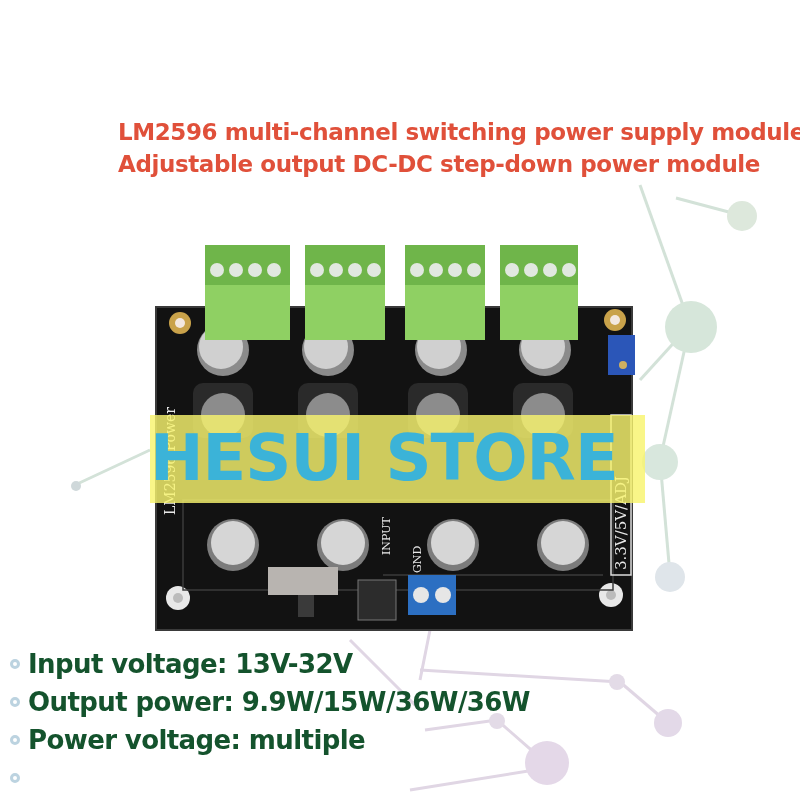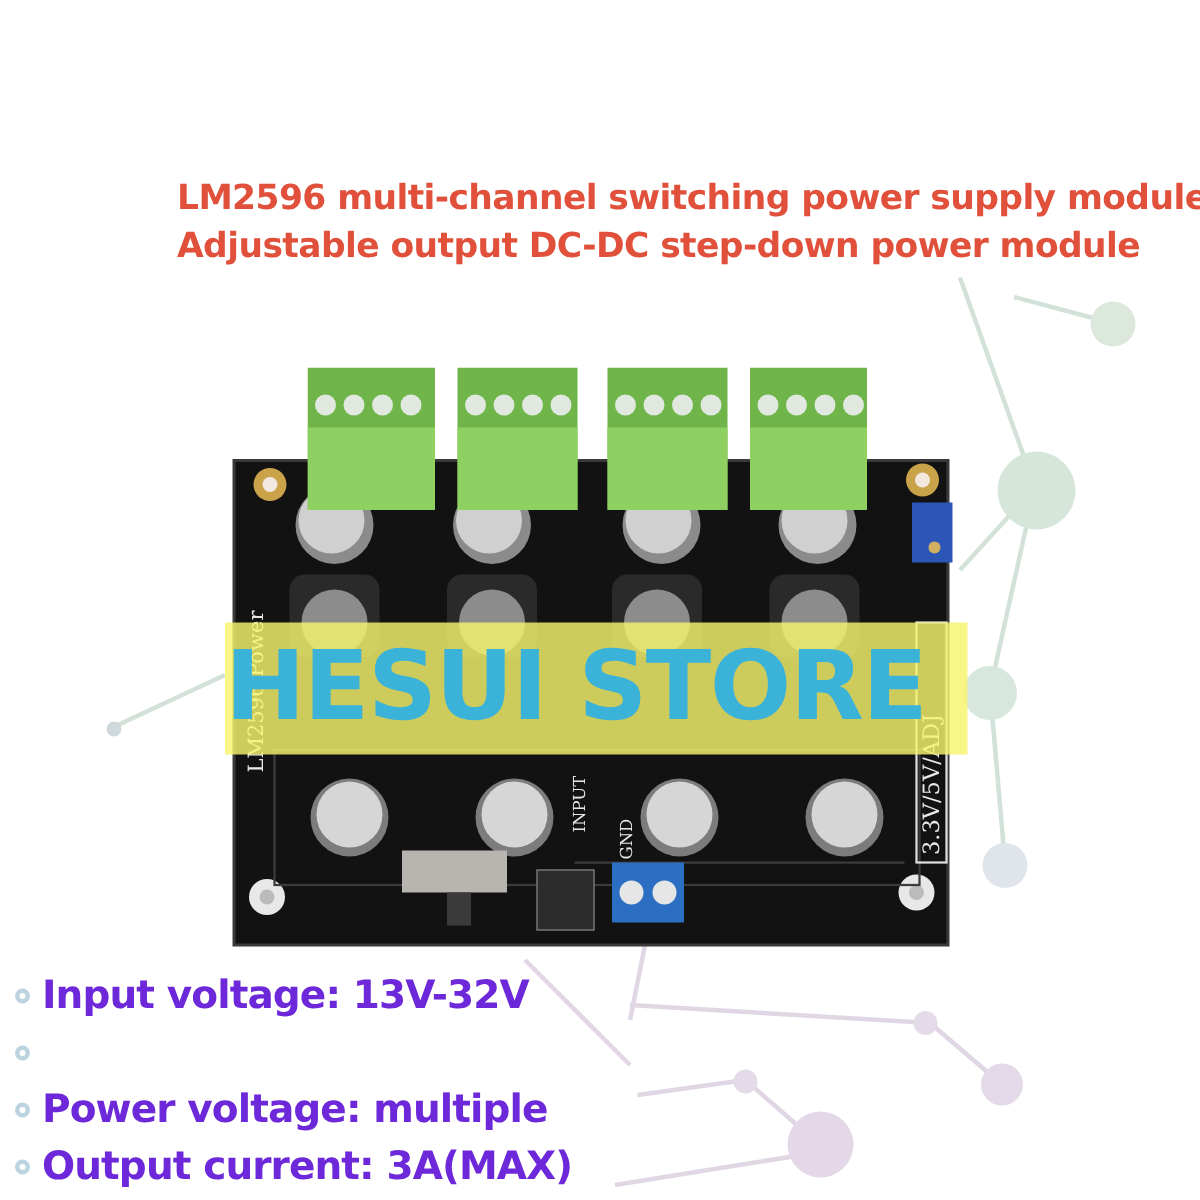--- a/index.html
+++ b/index.html
@@ -11,21 +11,21 @@
   .title div { height:32px; }
   .board { position:absolute; left:153px; top:305px; width:482px; height:330px; }
   .watermark-band { position:absolute; left:150px; top:415px; width:495px; height:88px;
            background:rgba(248,244,110,0.82); }
   .watermark-text { position:absolute; left:150px; top:412px; width:495px; height:92px;
            color:#3bb3d8; font-weight:bold; font-size:64px; line-height:92px; text-align:left;
            letter-spacing:-1px; font-family:"DejaVu Sans", sans-serif; }
   .specs { position:absolute; left:10px; top:645px; }
   .spec { display:flex; align-items:center; height:38px; }
   .bullet { width:10px; height:10px; border:3px solid #bcd3e0; border-radius:50%; margin-right:8px; box-sizing:border-box; }
-  .spec-text { font-weight:bold; font-size:26px; color:#6d28d9; letter-spacing:-0.6px; white-space:nowrap; }
+  .spec-text { font-weight:bold; font-size:26px; color:#14532d; letter-spacing:-0.6px; white-space:nowrap; }
 </style>
 </head>
 <body>
 
 <svg class="bg-net" viewBox="0 0 800 800">
   <g stroke="#d3e2d8" stroke-width="3" fill="none">
     <line x1="640" y1="185" x2="690" y2="325"></line>
     <line x1="676" y1="198" x2="740" y2="215"></line>
     <line x1="690" y1="325" x2="640" y2="380"></line>
     <line x1="690" y1="325" x2="660" y2="460"></line>
@@ -169,22 +169,22 @@
 <div class="watermark-band"></div>
 <div class="watermark-text">HESUI STORE</div>
 
 <div class="specs">
   <div class="spec">
     <span class="bullet"></span>
     <span class="spec-text">Input voltage: 13V-32V</span>
   </div>
   <div class="spec">
     <span class="bullet"></span>
+    <span class="spec-text">Output power: 9.9W/15W/36W/36W</span>
   </div>
   <div class="spec">
     <span class="bullet"></span>
     <span class="spec-text">Power voltage: multiple</span>
   </div>
   <div class="spec">
     <span class="bullet"></span>
-    <span class="spec-text">Output current: 3A(MAX)</span>
   </div>
 </div>
 
 </body></html>

